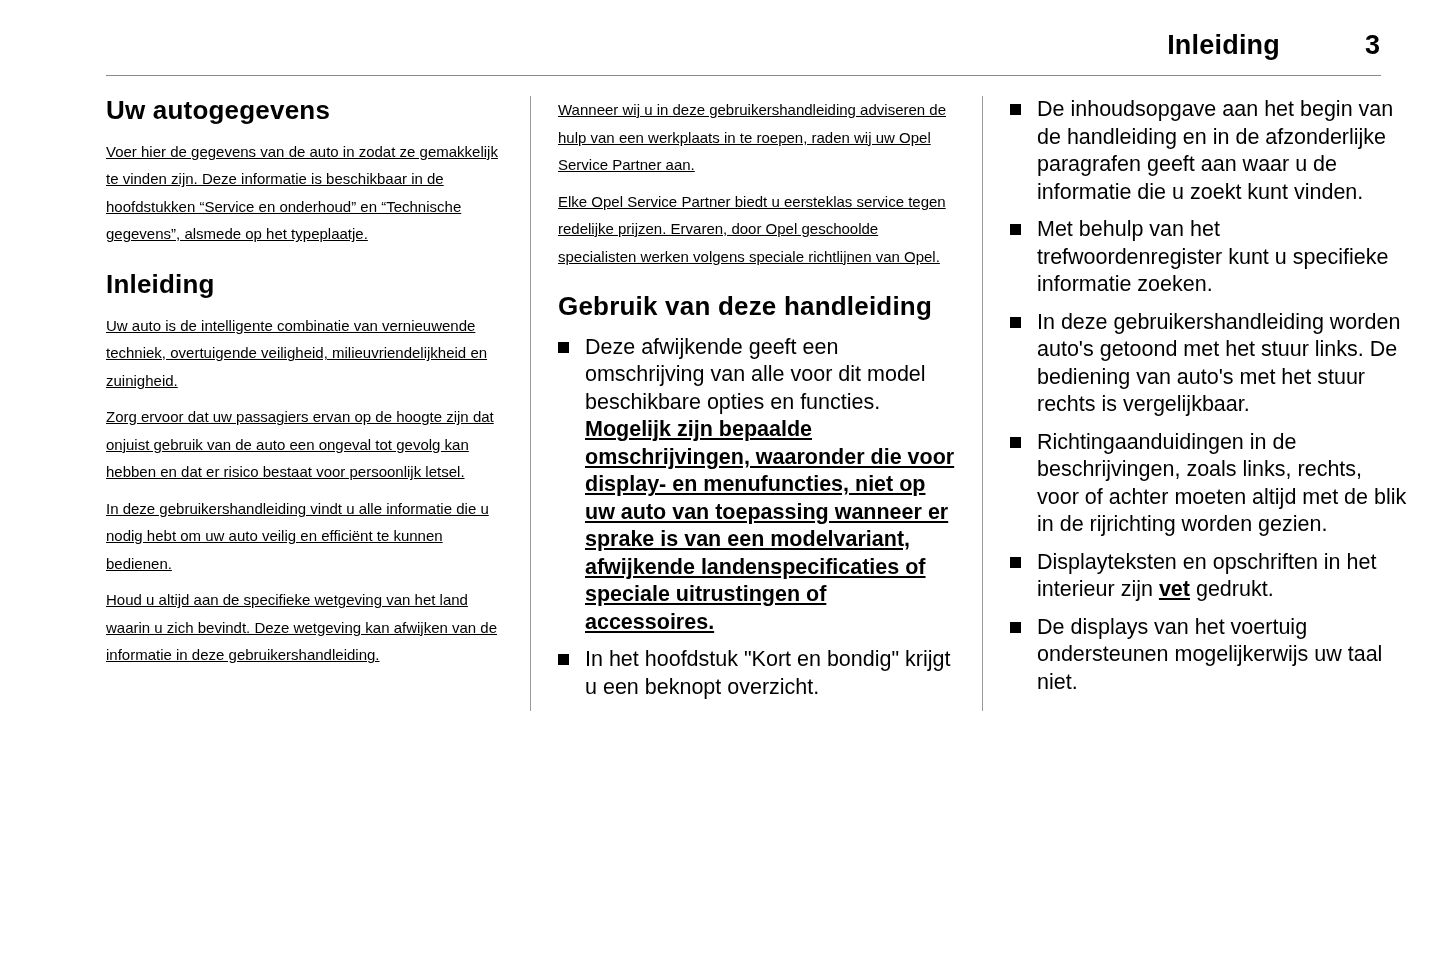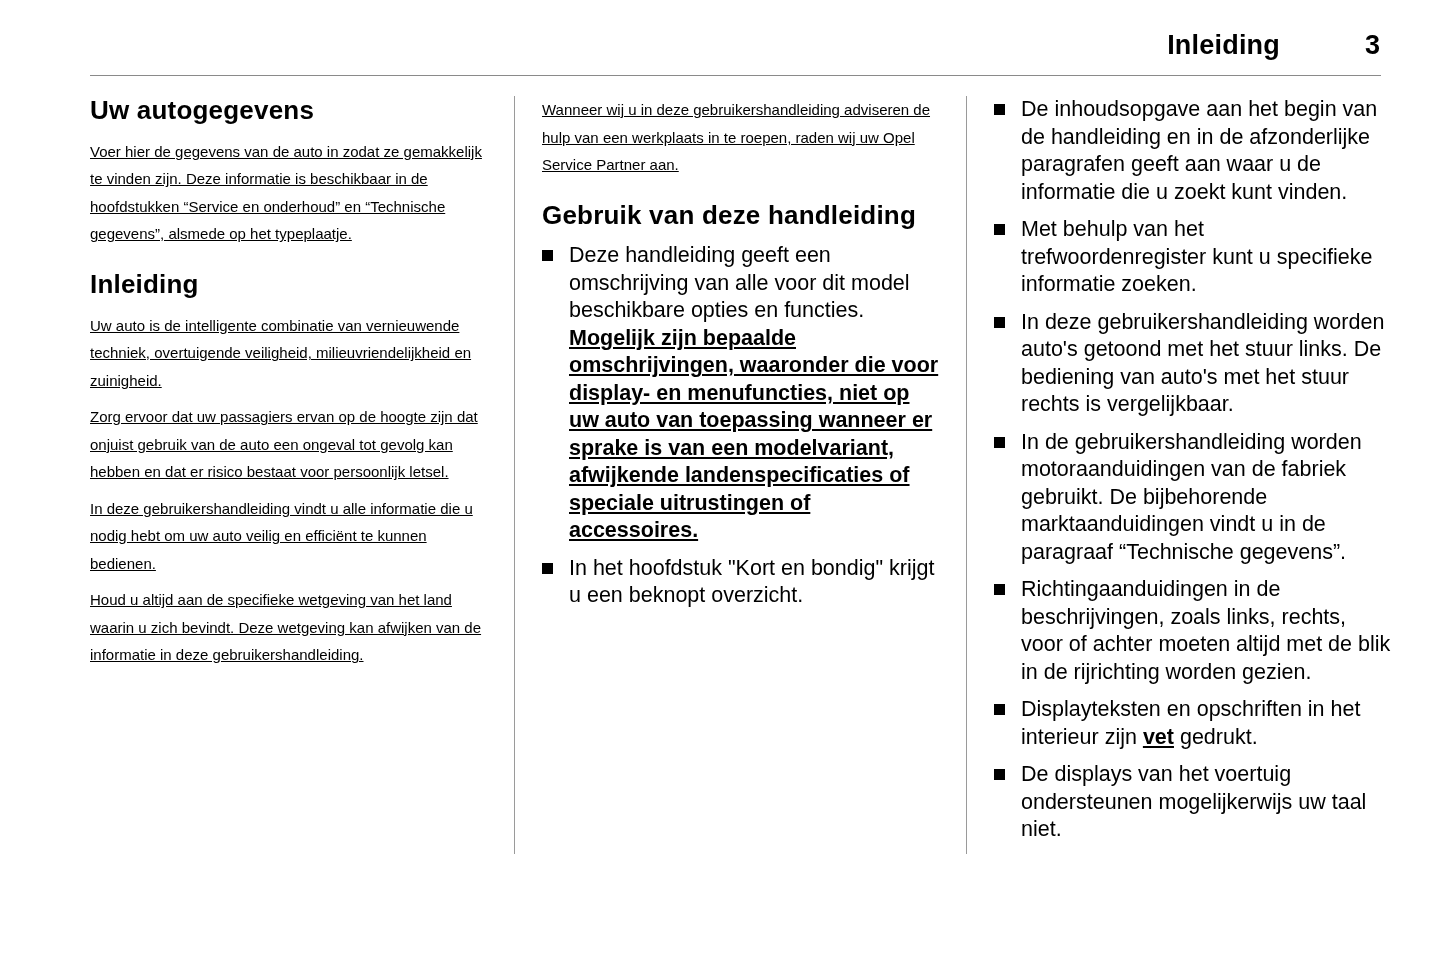--- a/index.html
+++ b/index.html
@@ -8,20 +8,21 @@
     background: #ffffff;
     font-family: "Liberation Sans", sans-serif;
     color: #000;
   }
   .page {
     width: 1445px;
     height: 966px;
     box-sizing: border-box;
     background: #ffffff;
     overflow: hidden;
+    padding-left: 16px;
   }
   .header {
     display: flex;
     justify-content: flex-end;
     align-items: baseline;
     padding: 30px 65px 0 90px;
   }
   .header .title {
     font-size: 27px;
     font-weight: bold;
@@ -114,25 +115,26 @@
       <p class="body">Uw auto is de intelligente combinatie van vernieuwende techniek, overtuigende veiligheid, milieuvriendelijkheid en zuinigheid.</p>
       <p class="body">Zorg ervoor dat uw passagiers ervan op de hoogte zijn dat onjuist gebruik van de auto een ongeval tot gevolg kan hebben en dat er risico bestaat voor persoonlijk letsel.</p>
       <p class="body">In deze gebruikershandleiding vindt u alle informatie die u nodig hebt om uw auto veilig en efficiënt te kunnen bedienen.</p>
       <p class="body">Houd u altijd aan de specifieke wetgeving van het land waarin u zich bevindt. Deze wetgeving kan afwijken van de informatie in deze gebruikershandleiding.</p>
     </div>
 
     <div class="vdivider"></div>
 
     <div class="col">
       <p class="body">Wanneer wij u in deze gebruikershandleiding adviseren de hulp van een werkplaats in te roepen, raden wij uw Opel Service Partner aan.</p>
+      <p class="body">Elke Opel Service Partner biedt u eersteklas service tegen redelijke prijzen. Ervaren, door Opel geschoolde specialisten werken volgens speciale richtlijnen van Opel.</p>
       <h2 class="sec later">Gebruik van deze handleiding</h2>
       <ul class="bullets">
         <li class="bullet">
           <span class="sq"></span>
-          <span>Deze handleiding geeft een omschrijving van alle voor dit model beschikbare opties en functies. </span><span class="bold">Mogelijk zijn bepaalde omschrijvingen, waaronder die voor display- en menufuncties, niet op uw auto van toepassing wanneer er sprake is van een modelvariant, afwijkende landenspecificaties of speciale uitrustingen of accessoires.</span>
+          <span>Deze afwijkende geeft een omschrijving van alle voor dit model beschikbare opties en functies. </span><span class="bold">Mogelijk zijn bepaalde omschrijvingen, waaronder die voor display- en menufuncties, niet op uw auto van toepassing wanneer er sprake is van een modelvariant, afwijkende landenspecificaties of speciale uitrustingen of accessoires.</span>
         </li>
         <li class="bullet">
           <span class="sq"></span>
           <span>In het hoofdstuk "Kort en bondig" krijgt u een beknopt overzicht.</span>
         </li>
       </ul>
     </div>
 
     <div class="vdivider"></div>
 
@@ -145,24 +147,20 @@
         <li class="bullet">
           <span class="sq"></span>
           <span>Met behulp van het trefwoordenregister kunt u specifieke informatie zoeken.</span>
         </li>
         <li class="bullet">
           <span class="sq"></span>
           <span>In deze gebruikershandleiding worden auto's getoond met het stuur links. De bediening van auto's met het stuur rechts is vergelijkbaar.</span>
         </li>
         <li class="bullet">
           <span class="sq"></span>
-          <span>In de gebruikershandleiding worden motoraanduidingen van de fabriek gebruikt. De bijbehorende marktaanduidingen vindt u in de paragraaf “Technische gegevens”.</span>
-        </li>
-        <li class="bullet">
-          <span class="sq"></span>
           <span>Richtingaanduidingen in de beschrijvingen, zoals links, rechts, voor of achter moeten altijd met de blik in de rijrichting worden gezien.</span>
         </li>
         <li class="bullet">
           <span class="sq"></span>
           <span>Displayteksten en opschriften in het interieur zijn </span><span class="bold">vet</span><span> gedrukt.</span>
         </li>
         <li class="bullet">
           <span class="sq"></span>
           <span>De displays van het voertuig ondersteunen mogelijkerwijs uw taal niet.</span>
         </li>

